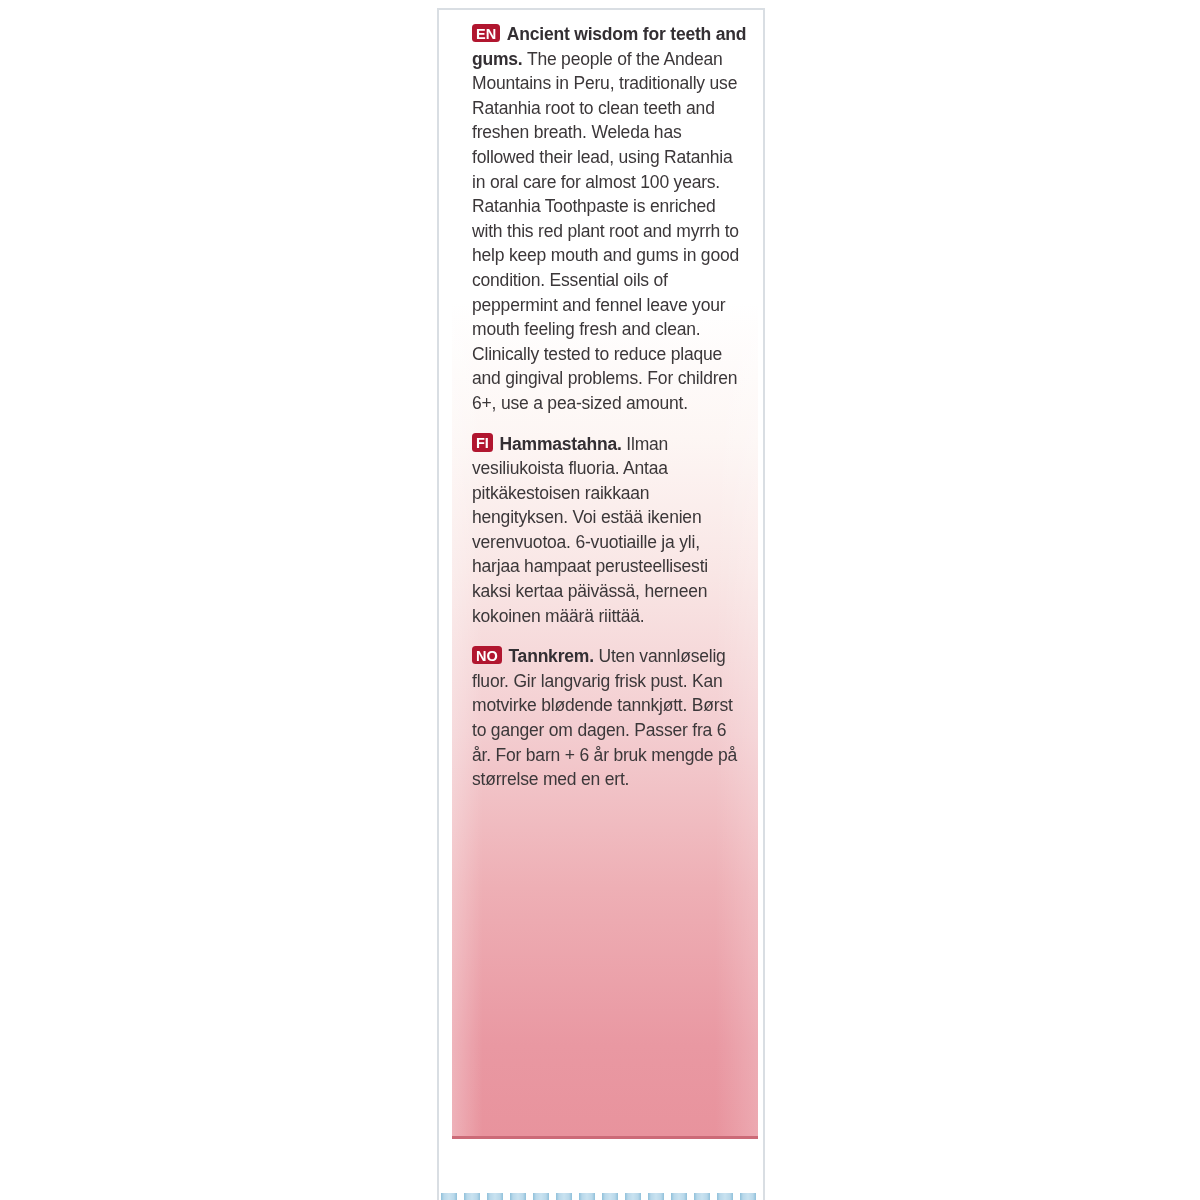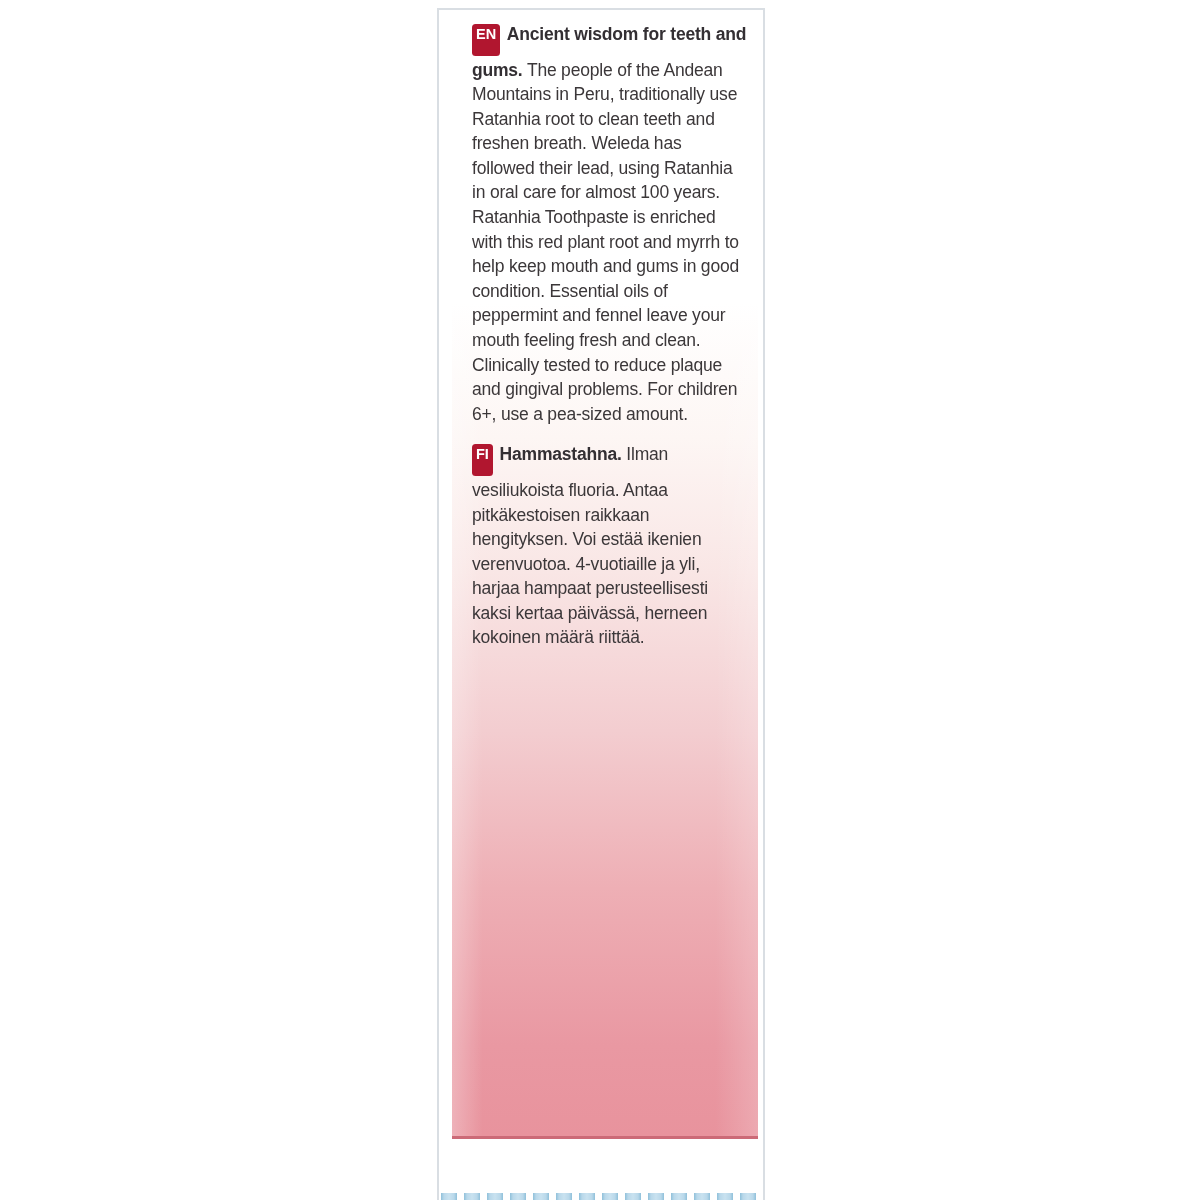--- a/index.html
+++ b/index.html
@@ -43,38 +43,39 @@
     color:var(--ink,#3b3739);
     text-align:left;
   }
   .badge{
     display:inline-block;
     background:var(--badge,#b1162f);
     color:var(--badge-ink,#ffffff);
     font-weight:bold;
     font-size:14.5px;
     line-height:1;
-    padding:3px 4px 15px 4px;
+    padding:3px 4px 1px 4px;
     border-radius:3.5px;
     letter-spacing:0;
     position:relative;top:-1.5px;
     margin-right:2px;
   }
   .lead{font-weight:bold;color:#332f33;}
   .cut-dashes{
     position:absolute;left:2px;right:2px;bottom:0;height:7px;
     background:repeating-linear-gradient(90deg,
       #8fc0da 0px, #b9d8ea 3px, #c9e2f0 8px, #b9d8ea 13px,
       #8fc0da 16px, rgba(255,255,255,0) 16px, rgba(255,255,255,0) 23px);
   }
 </style>
 </head>
 <body>
 
 <div class="panel">
   <div class="label-gradient">
     <div class="sections">
         <p class="section"><span class="badge">EN</span> <span class="lead">Ancient wisdom for teeth and gums.</span> <span>The people of the Andean Mountains in Peru, traditionally use Ratanhia root to clean teeth and freshen breath. Weleda has followed their lead, using Ratanhia in oral care for almost 100 years. Ratanhia Toothpaste is enriched with this red plant root and myrrh to help keep mouth and gums in good condition. Essential oils of peppermint and fennel leave your mouth feeling fresh and clean. Clinically tested to reduce plaque and gingival problems. For children 6+, use a pea-sized amount.</span></p>
-        <p class="section"><span class="badge">FI</span> <span class="lead">Hammastahna.</span> <span>Ilman vesiliukoista fluoria. Antaa pitkäkestoisen raikkaan hengityksen. Voi estää ikenien verenvuotoa. 4-vuotiaille ja yli, harjaa hampaat perusteellisesti kaksi kertaa päivässä, herneen kokoinen määrä riittää.</span></p>
+        <p class="section"><span class="badge">FI</span> <span class="lead">Hammastahna.</span> <span>Ilman vesiliukoista fluoria. Antaa pitkäkestoisen raikkaan hengityksen. Voi estää ikenien verenvuotoa. 6-vuotiaille ja yli, harjaa hampaat perusteellisesti kaksi kertaa päivässä, herneen kokoinen määrä riittää.</span></p>
+        <p class="section"><span class="badge">NO</span> <span class="lead">Tannkrem.</span> <span>Uten vannløselig fluor. Gir langvarig frisk pust. Kan motvirke blødende tannkjøtt. Børst to ganger om dagen. Passer fra 6 år. For barn + 6 år bruk mengde på størrelse med en ert.</span></p>
       </div>
   </div>
   <div class="cut-dashes"></div>
 </div>
 
 </body></html>

